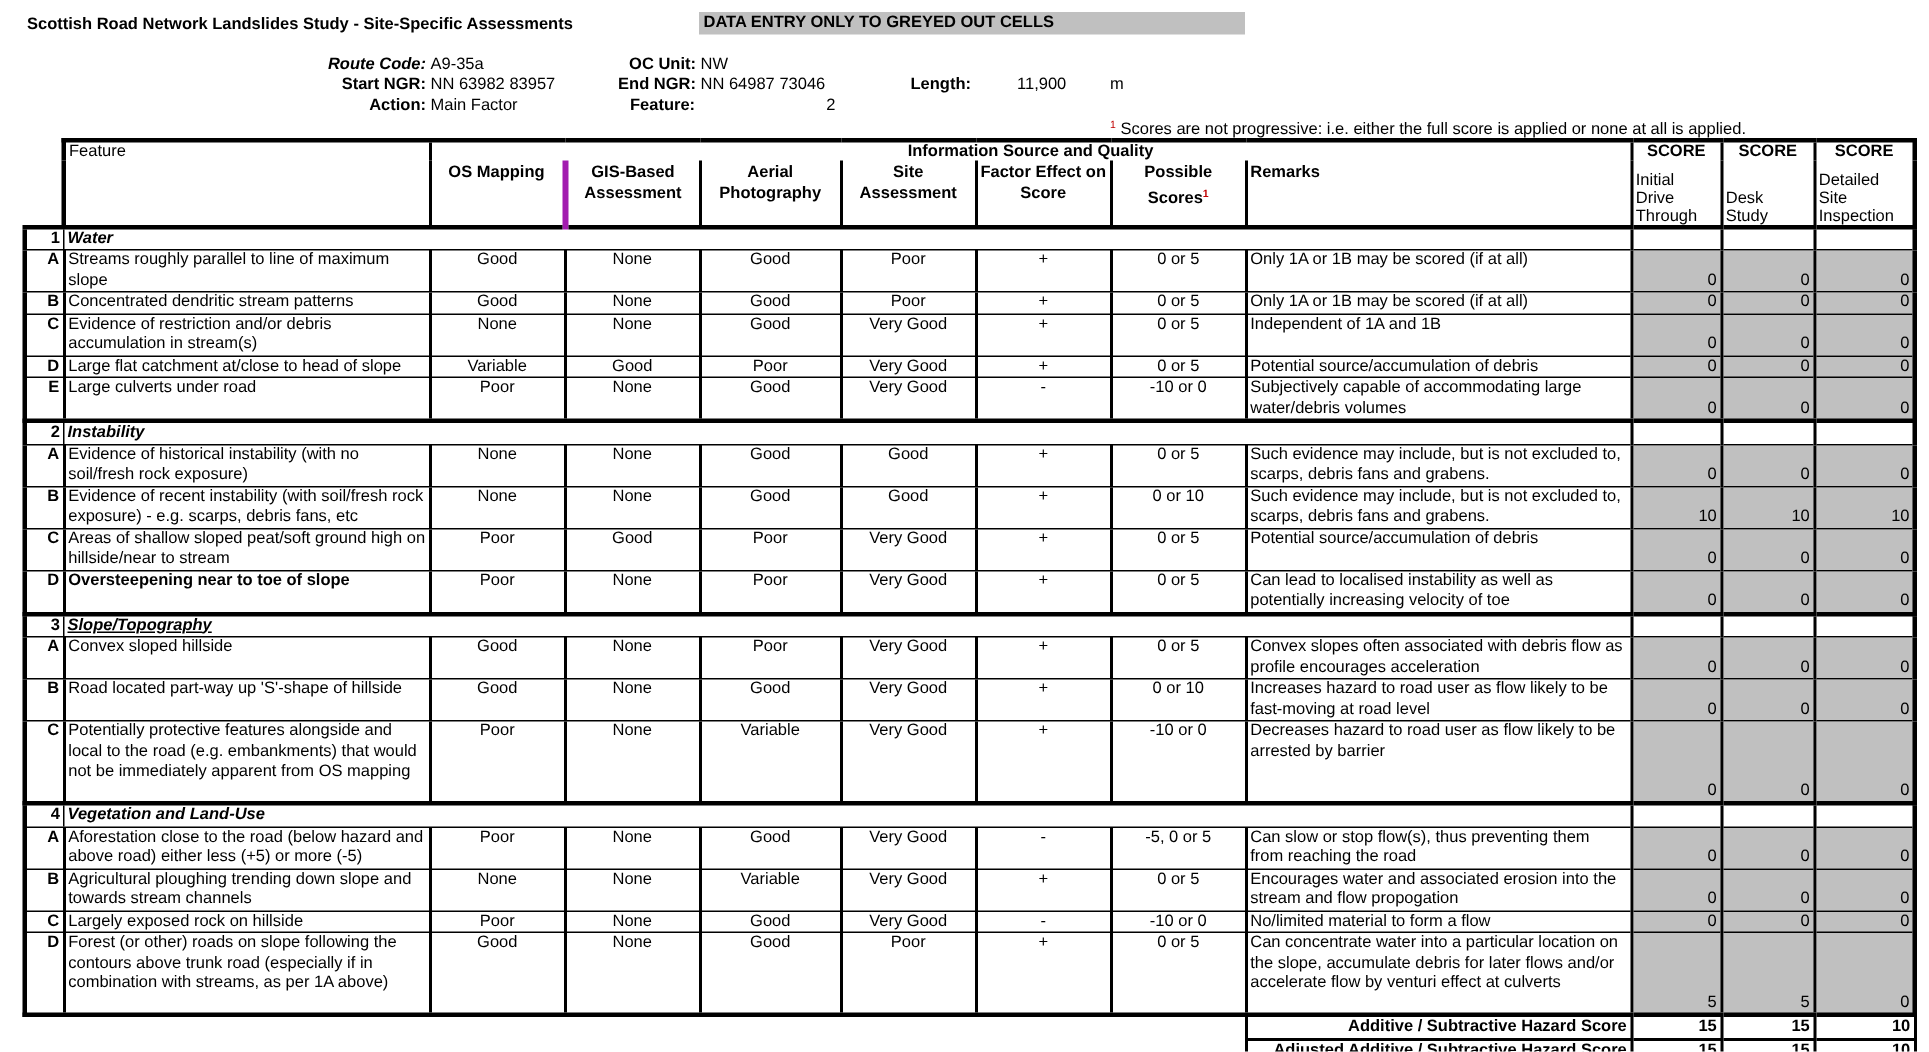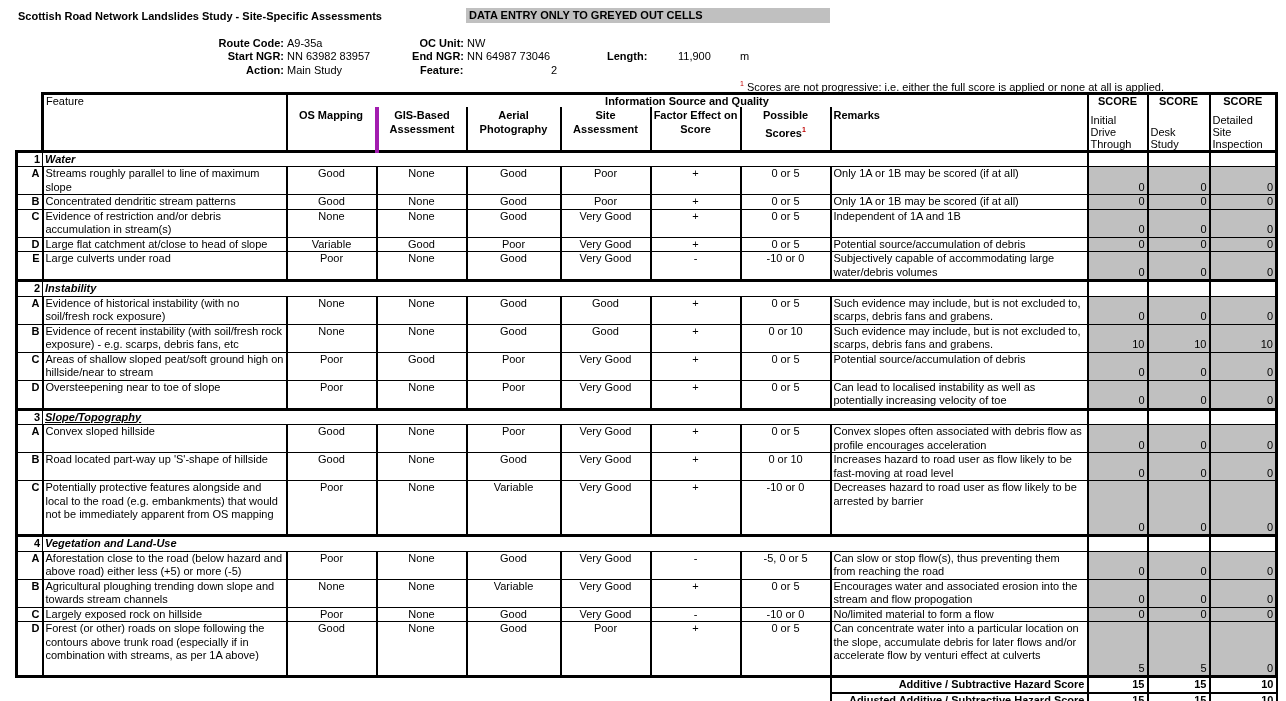--- a/index.html
+++ b/index.html
@@ -22,26 +22,26 @@
   .hdr td{font-weight:bold;}
   .noborder{border:none !important;}
   .sup{color:#c00000;font-size:7px;vertical-align:super;}
 </style>
 </head>
 <body>
 
 <div class="abs title">Scottish Road Network Landslides Study - Site-Specific Assessments</div>
 <div class="abs banner">DATA ENTRY ONLY TO GREYED OUT CELLS</div>
 
-<div class="abs lbl" style="left:190px;top:37px;width:94px;">Route Code:</div>
+<div class="abs lbl" style="left:190px;top:37px;width:94px;font-style:italic;">Route Code:</div>
 <div class="abs" style="left:287px;top:37px;">A9-35a</div>
 <div class="abs lbl" style="left:190px;top:50px;width:94px;">Start NGR:</div>
 <div class="abs" style="left:287px;top:50px;">NN 63982 83957</div>
 <div class="abs lbl" style="left:190px;top:64px;width:94px;">Action:</div>
-<div class="abs" style="left:287px;top:64px;">Main Study</div>
+<div class="abs" style="left:287px;top:64px;">Main Factor</div>
 
 <div class="abs lbl" style="left:380px;top:37px;width:84px;">OC Unit:</div>
 <div class="abs" style="left:467px;top:37px;">NW</div>
 <div class="abs lbl" style="left:380px;top:50px;width:84px;">End NGR:</div>
 <div class="abs" style="left:467px;top:50px;">NN 64987 73046</div>
 <div class="abs lbl" style="left:380px;top:64px;width:84px;text-align:left;padding-left:40px;box-sizing:border-box;">Feature:</div>
 <div class="abs" style="left:540px;top:64px;width:17px;text-align:right;">2</div>
 
 <div class="abs" style="left:607px;top:50px;font-weight:bold;">Length:</div>
 <div class="abs" style="left:678px;top:50px;">11,900</div>
@@ -206,21 +206,21 @@
         <td class="c" style="border-left: 2px solid rgb(0, 0, 0);">Very Good</td>
         <td class="c" style="border-left: 2px solid rgb(0, 0, 0);">+</td>
         <td class="c" style="border-left: 2px solid rgb(0, 0, 0);">0 or 5</td>
         <td style="border-left: 2px solid rgb(0, 0, 0);">Potential source/accumulation of debris</td>
         <td class="grey" style="border-left: 2px solid rgb(0, 0, 0);">0</td>
         <td class="grey" style="border-left: 2px solid rgb(0, 0, 0);">0</td>
         <td class="grey thickR" style="border-left: 2px solid rgb(0, 0, 0);">0</td>
       </tr>
       <tr style="height: 28px;">
         <td class="r b thickL" style="border-bottom: 3px solid rgb(0, 0, 0);">D</td>
-        <td style="border-left: 2px solid rgb(0, 0, 0); border-bottom: 3px solid rgb(0, 0, 0);">Oversteepening near to toe of slope</td>
+        <td style="border-left: 2px solid rgb(0, 0, 0); border-bottom: 3px solid rgb(0, 0, 0); font-weight: bold;">Oversteepening near to toe of slope</td>
         <td class="c" style="border-left: 2px solid rgb(0, 0, 0); border-bottom: 3px solid rgb(0, 0, 0);">Poor</td>
         <td class="c" style="border-left: 2px solid rgb(0, 0, 0); border-bottom: 3px solid rgb(0, 0, 0);">None</td>
         <td class="c" style="border-left: 2px solid rgb(0, 0, 0); border-bottom: 3px solid rgb(0, 0, 0);">Poor</td>
         <td class="c" style="border-left: 2px solid rgb(0, 0, 0); border-bottom: 3px solid rgb(0, 0, 0);">Very Good</td>
         <td class="c" style="border-left: 2px solid rgb(0, 0, 0); border-bottom: 3px solid rgb(0, 0, 0);">+</td>
         <td class="c" style="border-left: 2px solid rgb(0, 0, 0); border-bottom: 3px solid rgb(0, 0, 0);">0 or 5</td>
         <td style="border-left: 2px solid rgb(0, 0, 0); border-bottom: 3px solid rgb(0, 0, 0);">Can lead to localised instability as well as potentially increasing velocity of toe</td>
         <td class="grey" style="border-left: 2px solid rgb(0, 0, 0); border-bottom: 3px solid rgb(0, 0, 0);">0</td>
         <td class="grey" style="border-left: 2px solid rgb(0, 0, 0); border-bottom: 3px solid rgb(0, 0, 0);">0</td>
         <td class="grey thickR" style="border-left: 2px solid rgb(0, 0, 0); border-bottom: 3px solid rgb(0, 0, 0);">0</td>

